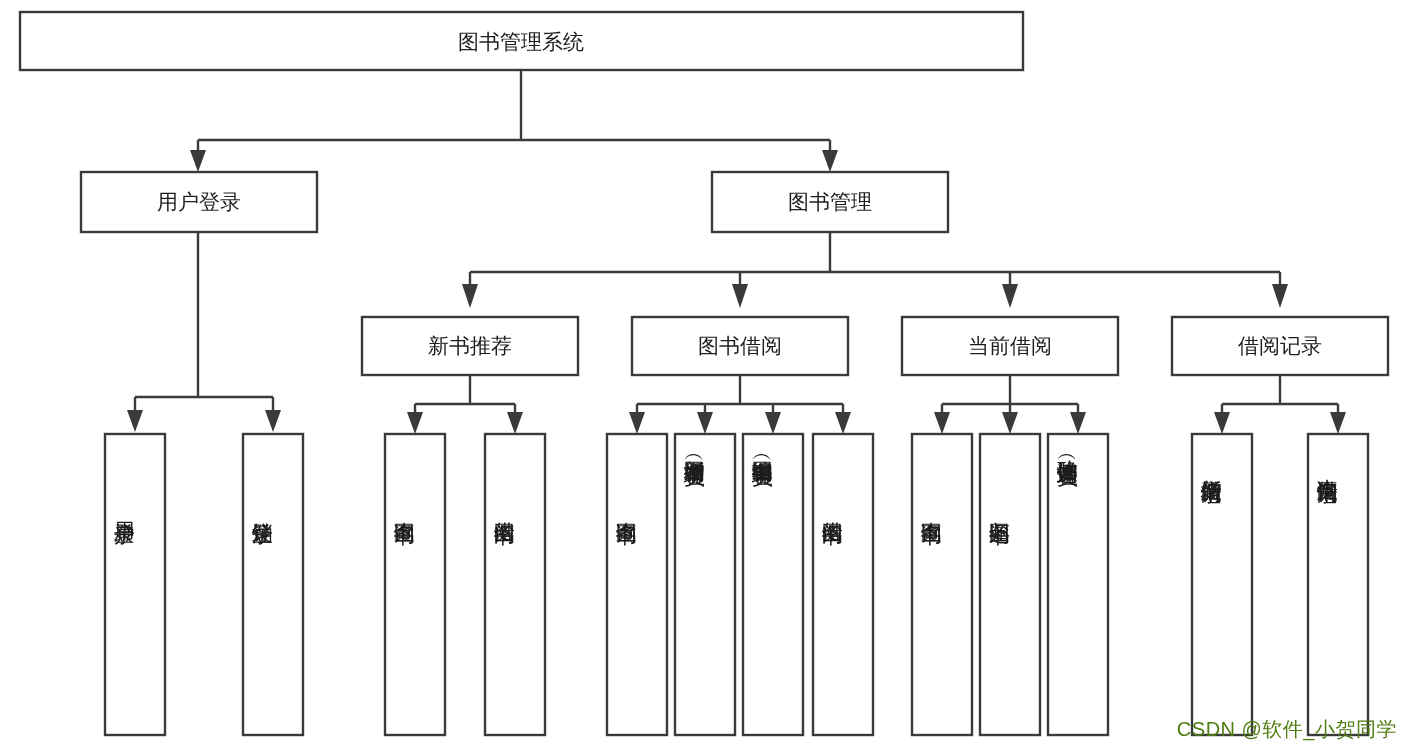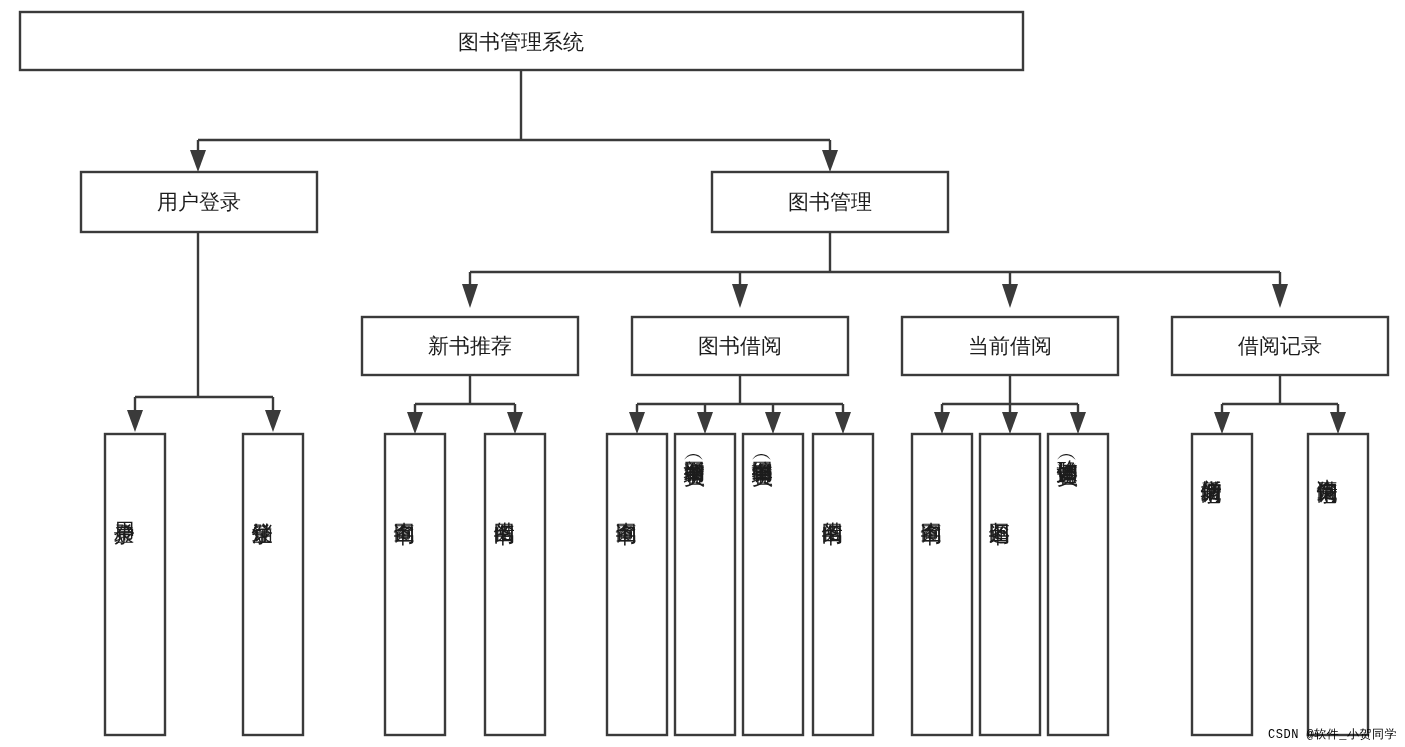--- a/index.html
+++ b/index.html
@@ -58,23 +58,23 @@
     color: #1c1c1c;
     letter-spacing: 1px;
     white-space: nowrap;
     text-align: left;
     pointer-events: none;
   }
   #watermark {
     position: absolute;
     right: 8px;
     bottom: 4px;
-    font-family: Liberation Mono, monospace;
-    font-size: 12px;
-    color: #000000;
+    font-family: Liberation Sans, sans-serif;
+    font-size: 20px;
+    color: #4d7c0f;
     letter-spacing: 0.5px;
     white-space: nowrap;
   }
 </style>
 </head>
 <body>
 
 <div id="diagram-root">
 
   <svg id="tree-svg" viewBox="0 0 1405 747">

